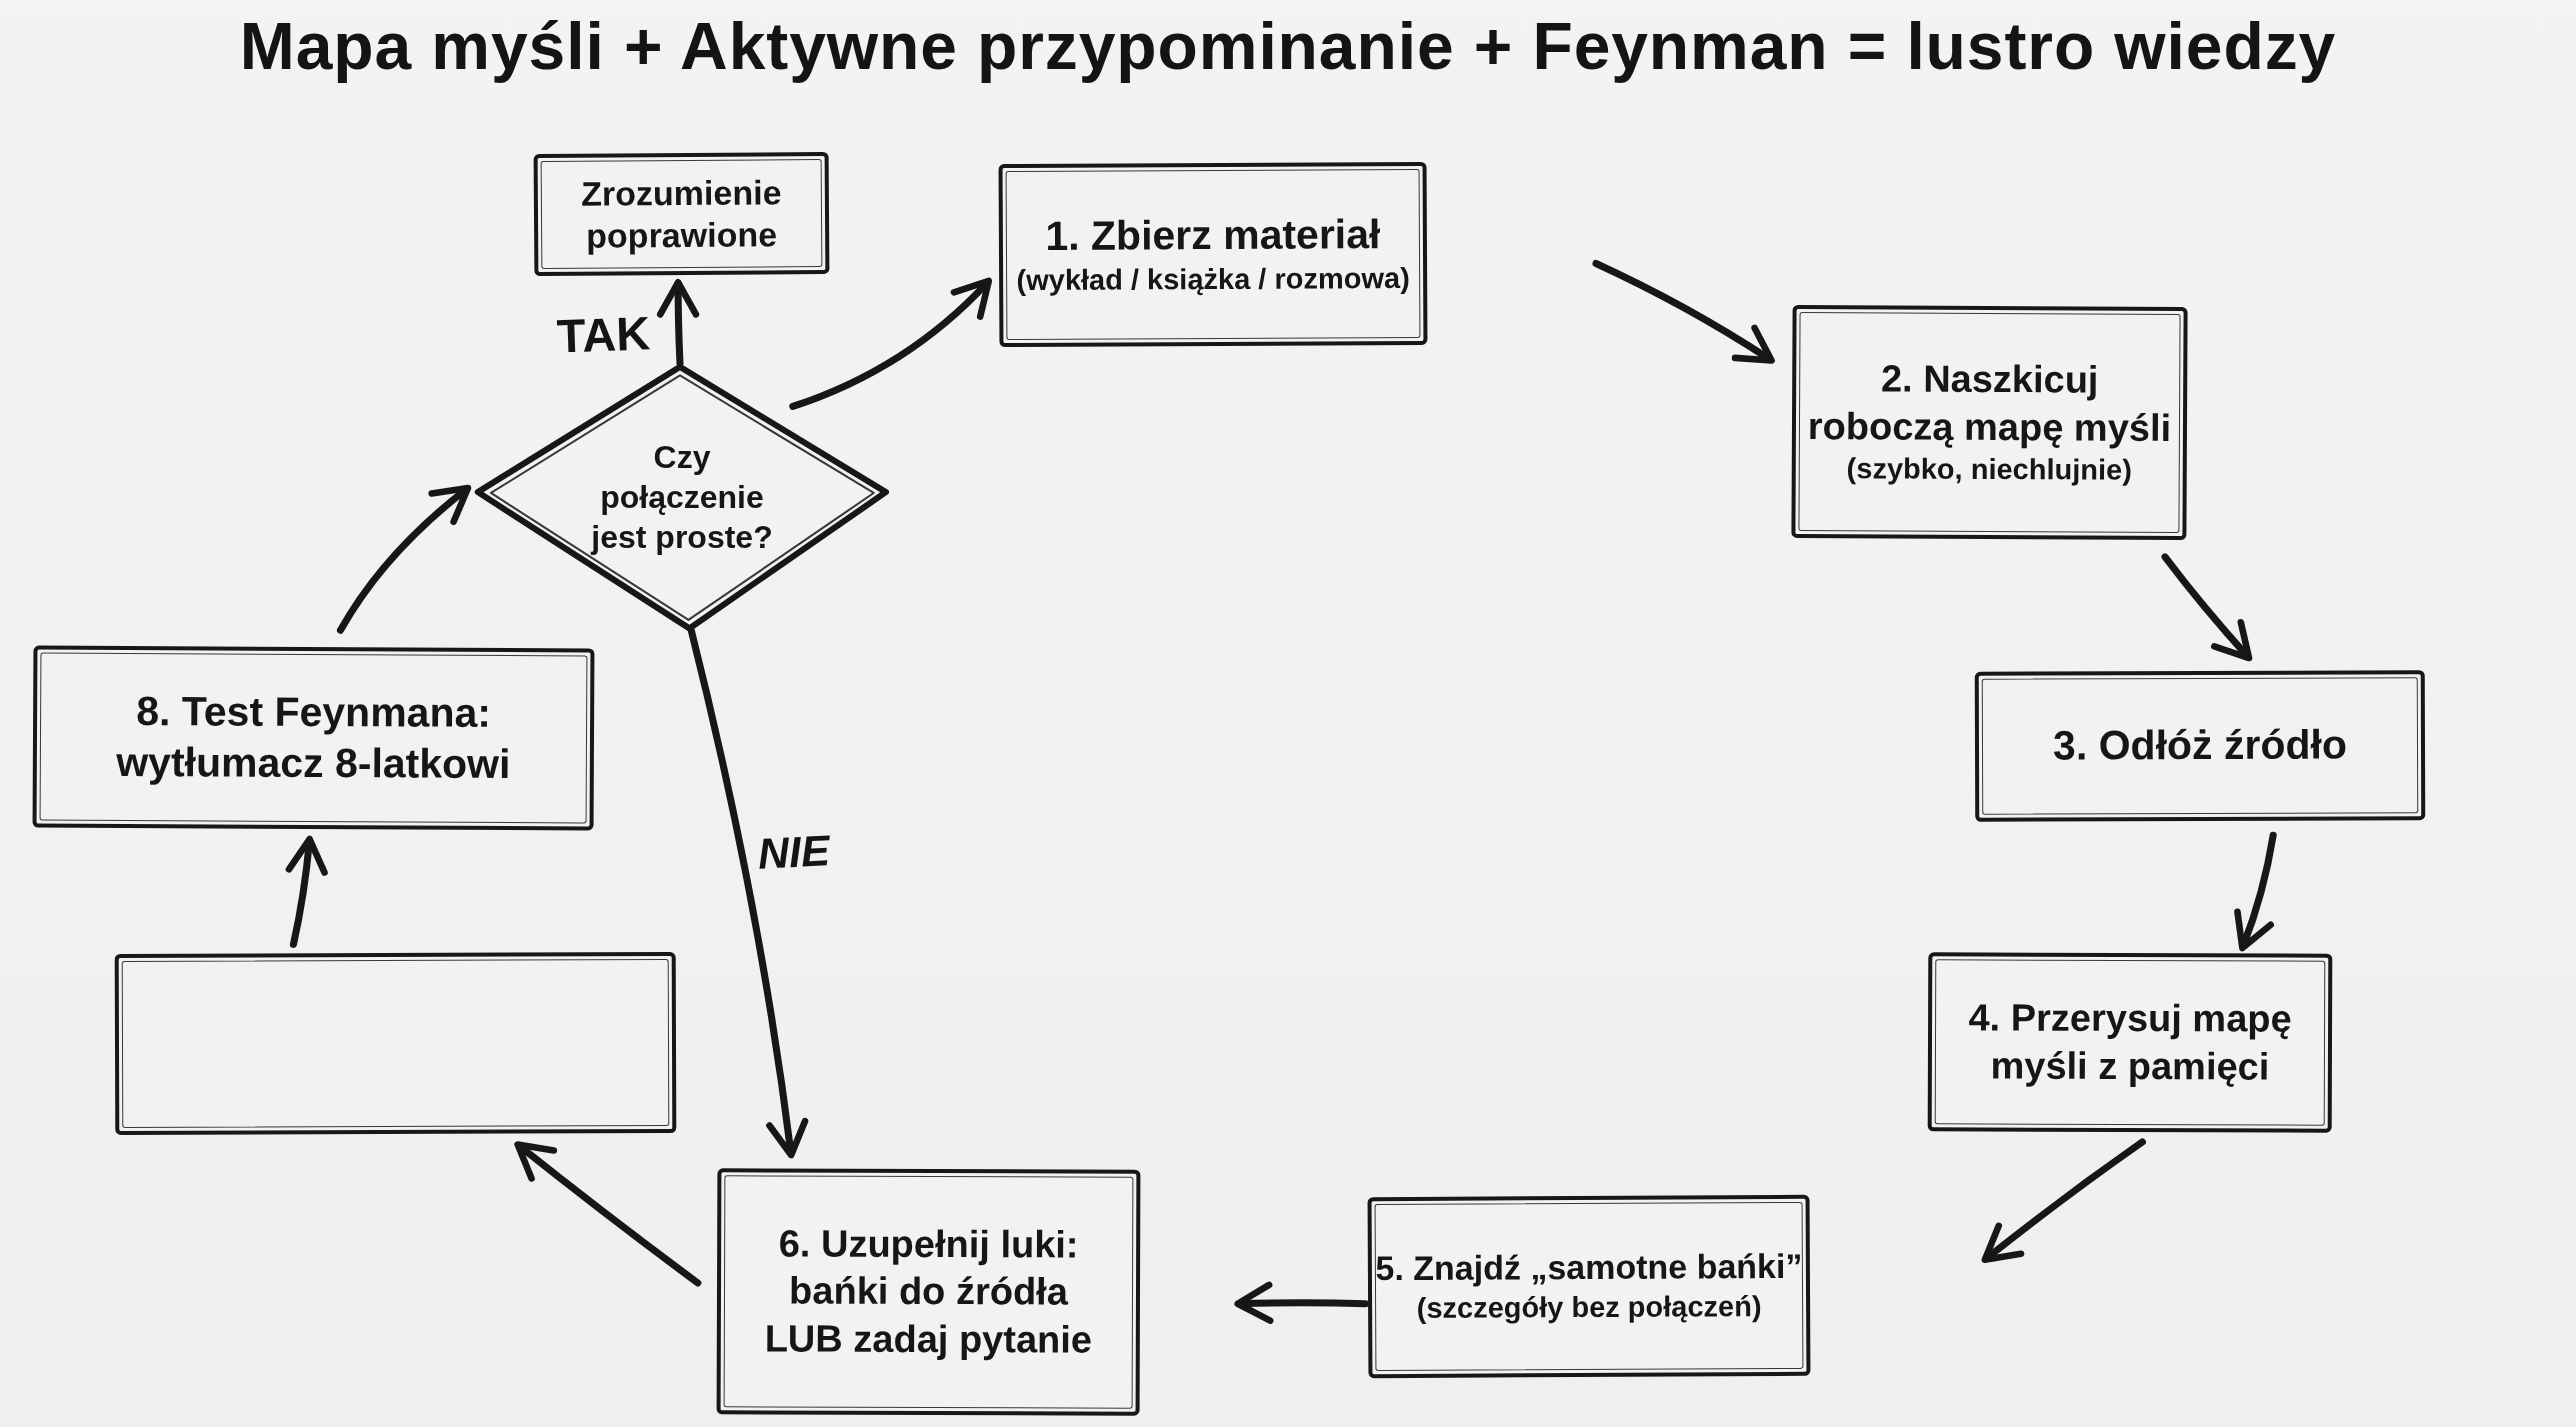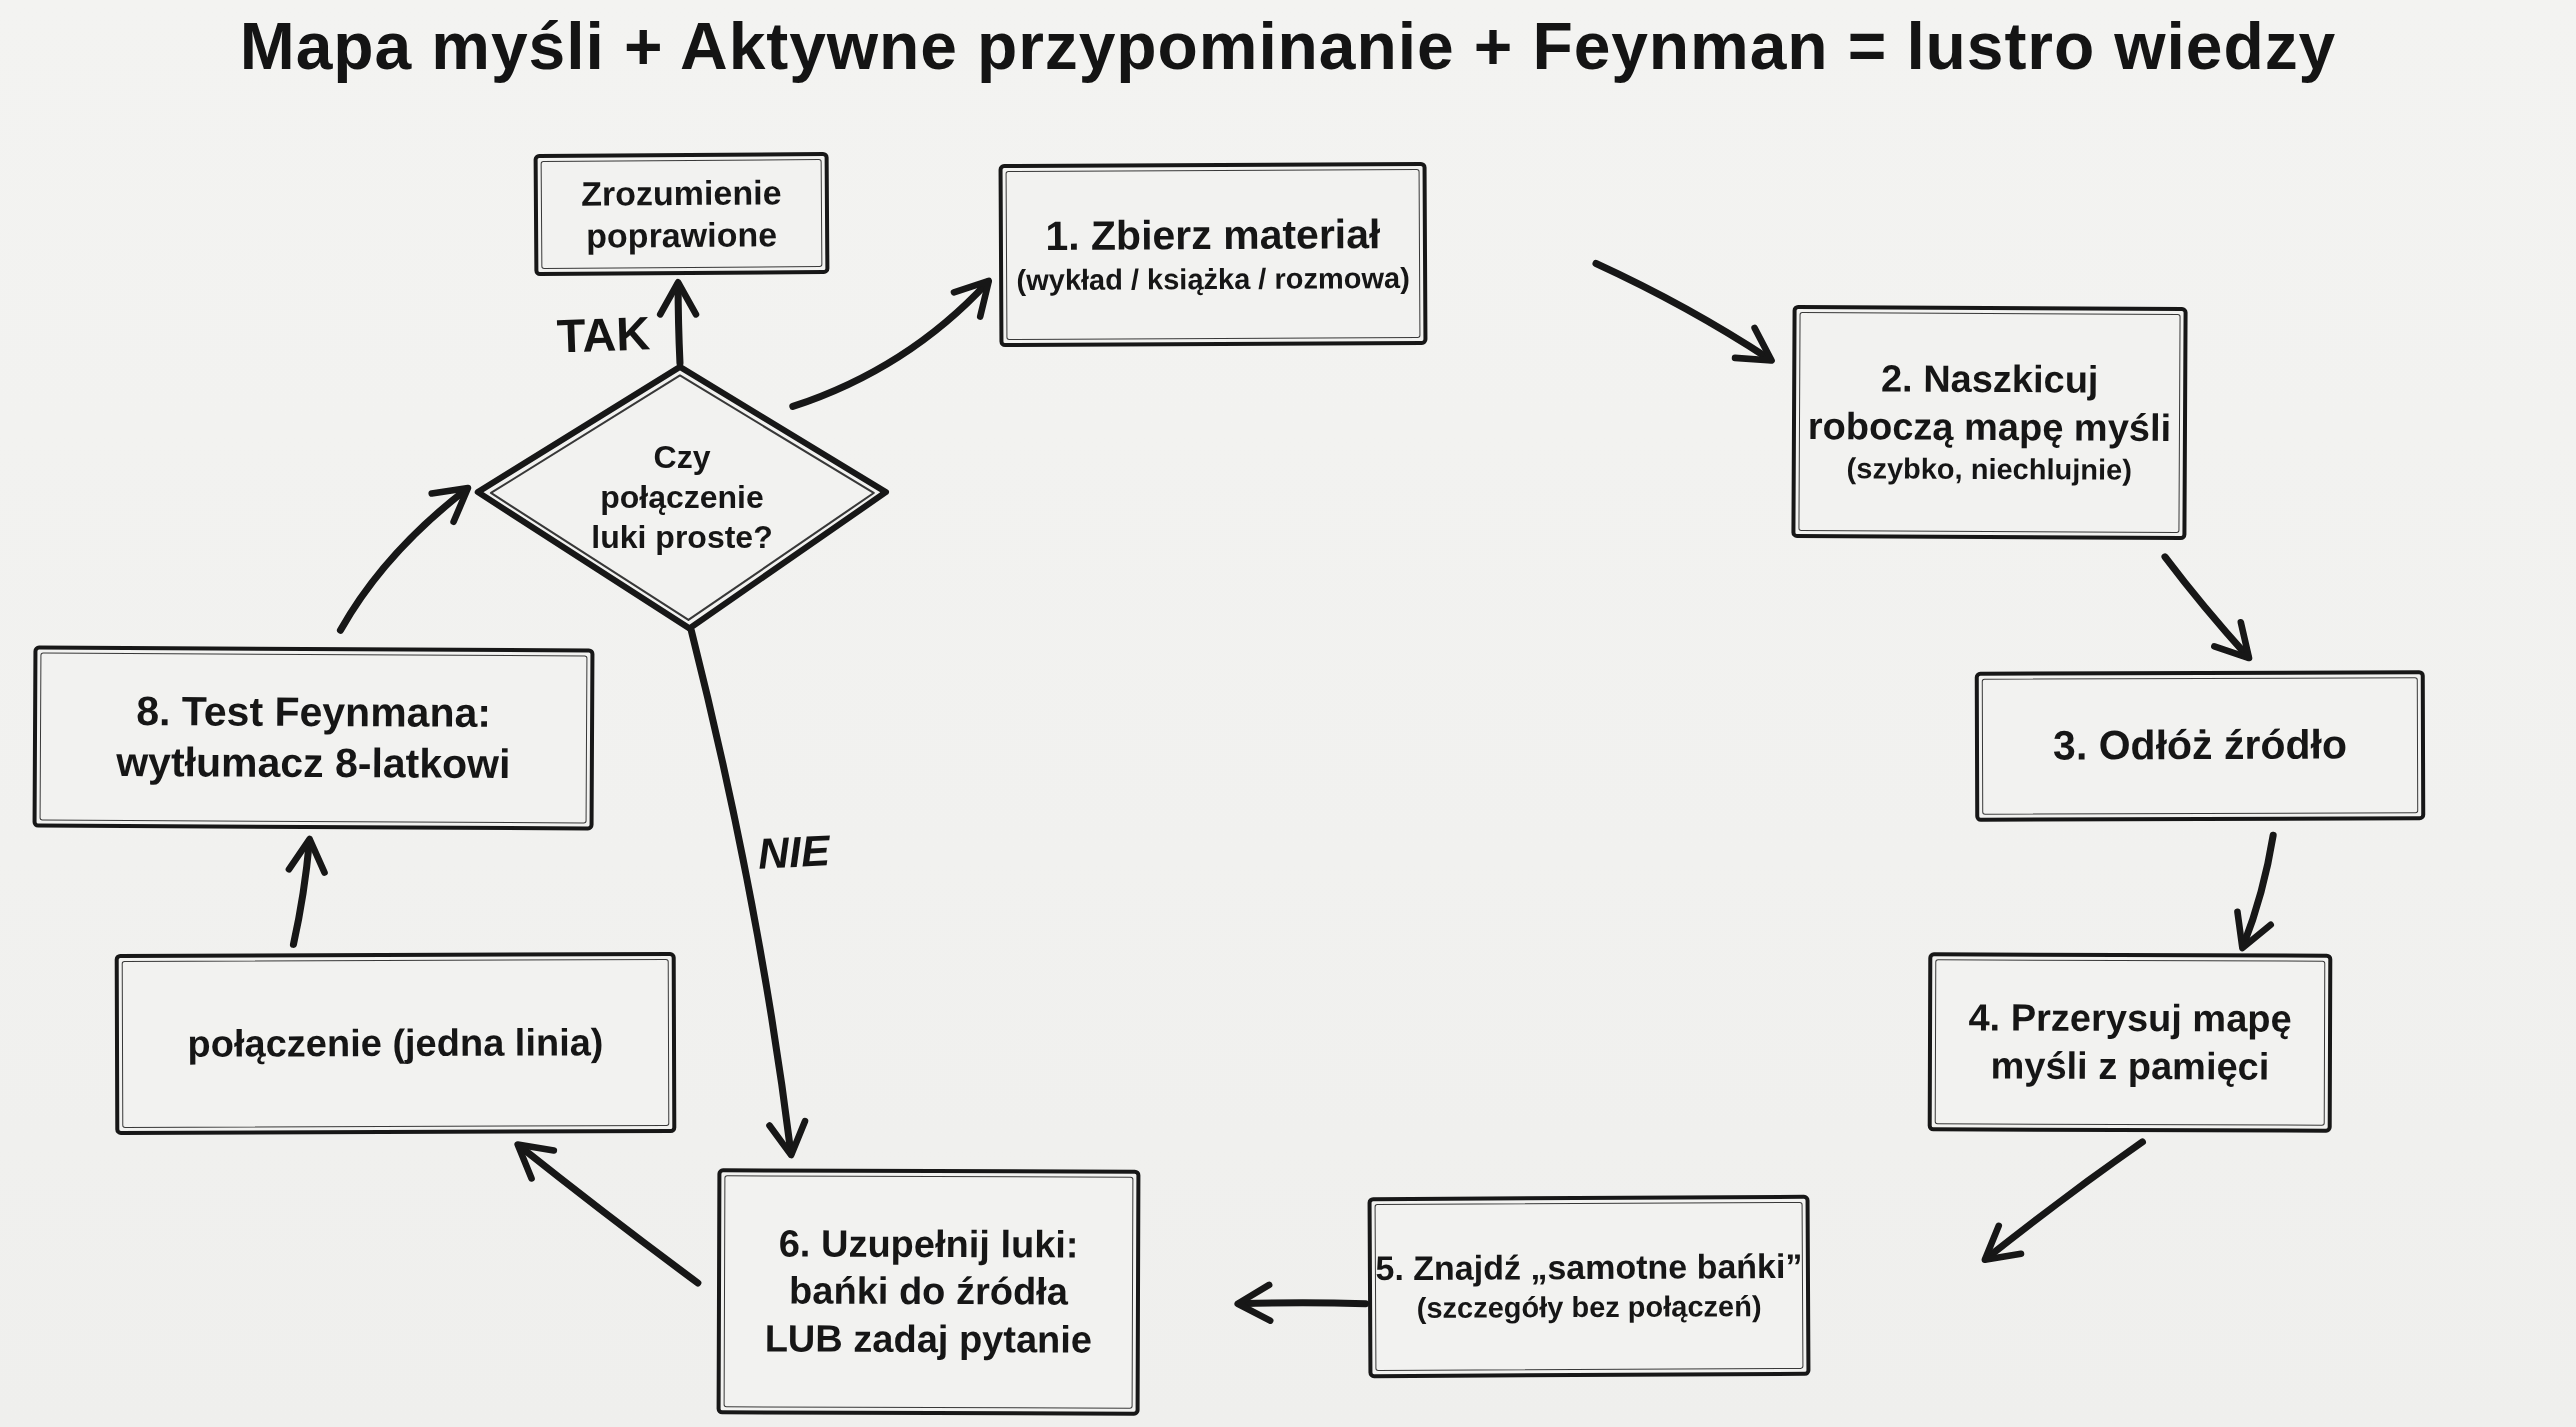--- a/index.html
+++ b/index.html
@@ -150,31 +150,30 @@
     <div class="line-sub">(szczegóły bez połączeń)</div>
   </div>
 
   <div class="node" id="node-step6">
     <div class="line-main">6. Uzupełnij luki:</div>
     <div class="line-main">bańki do źródła</div>
     <div class="line-main">LUB zadaj pytanie</div>
   </div>
 
   <div class="node" id="node-step7">
-    <div class="line-main">połączenie (jedna linia)</div>
   </div>
 
   <div class="node" id="node-step8">
     <div class="line-big">8. Test Feynmana:</div>
     <div class="line-big">wytłumacz 8-latkowi</div>
   </div>
 
   <div class="diamond-text">
     <div>Czy</div>
     <div>połączenie</div>
-    <div>luki proste?</div>
+    <div>jest proste?</div>
   </div>
 
   <div class="edge-label" id="label-tak">TAK</div>
   <div class="edge-label" id="label-nie">NIE</div>
 
 </div>
 
 
 </body></html>

